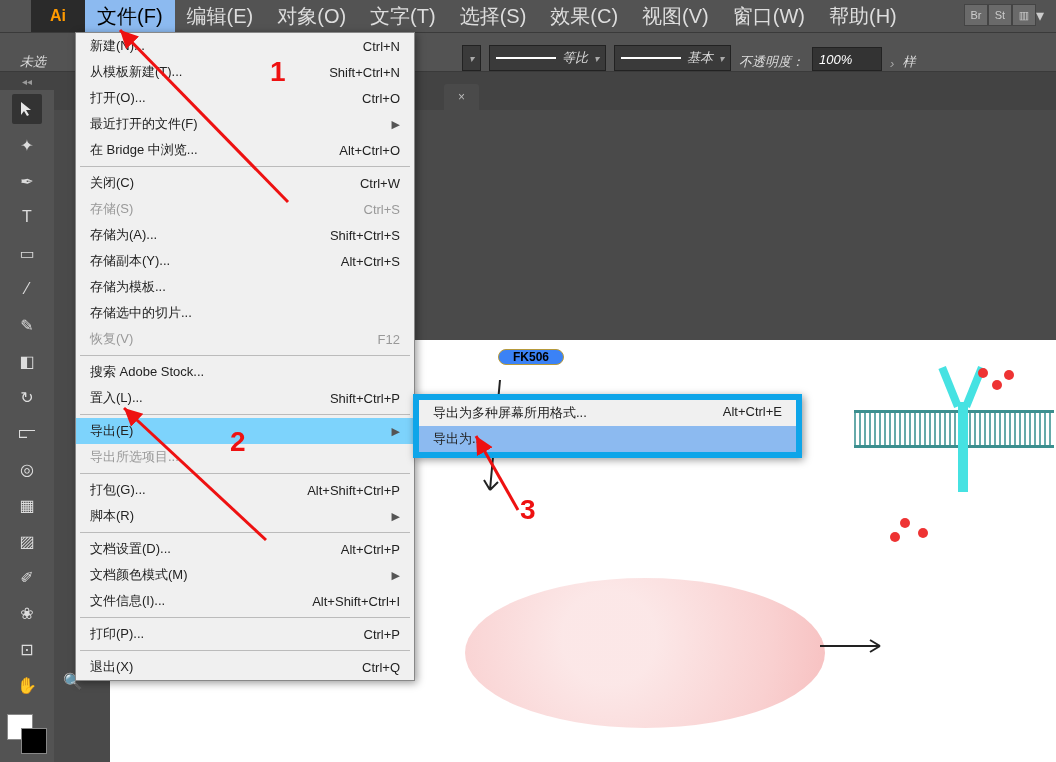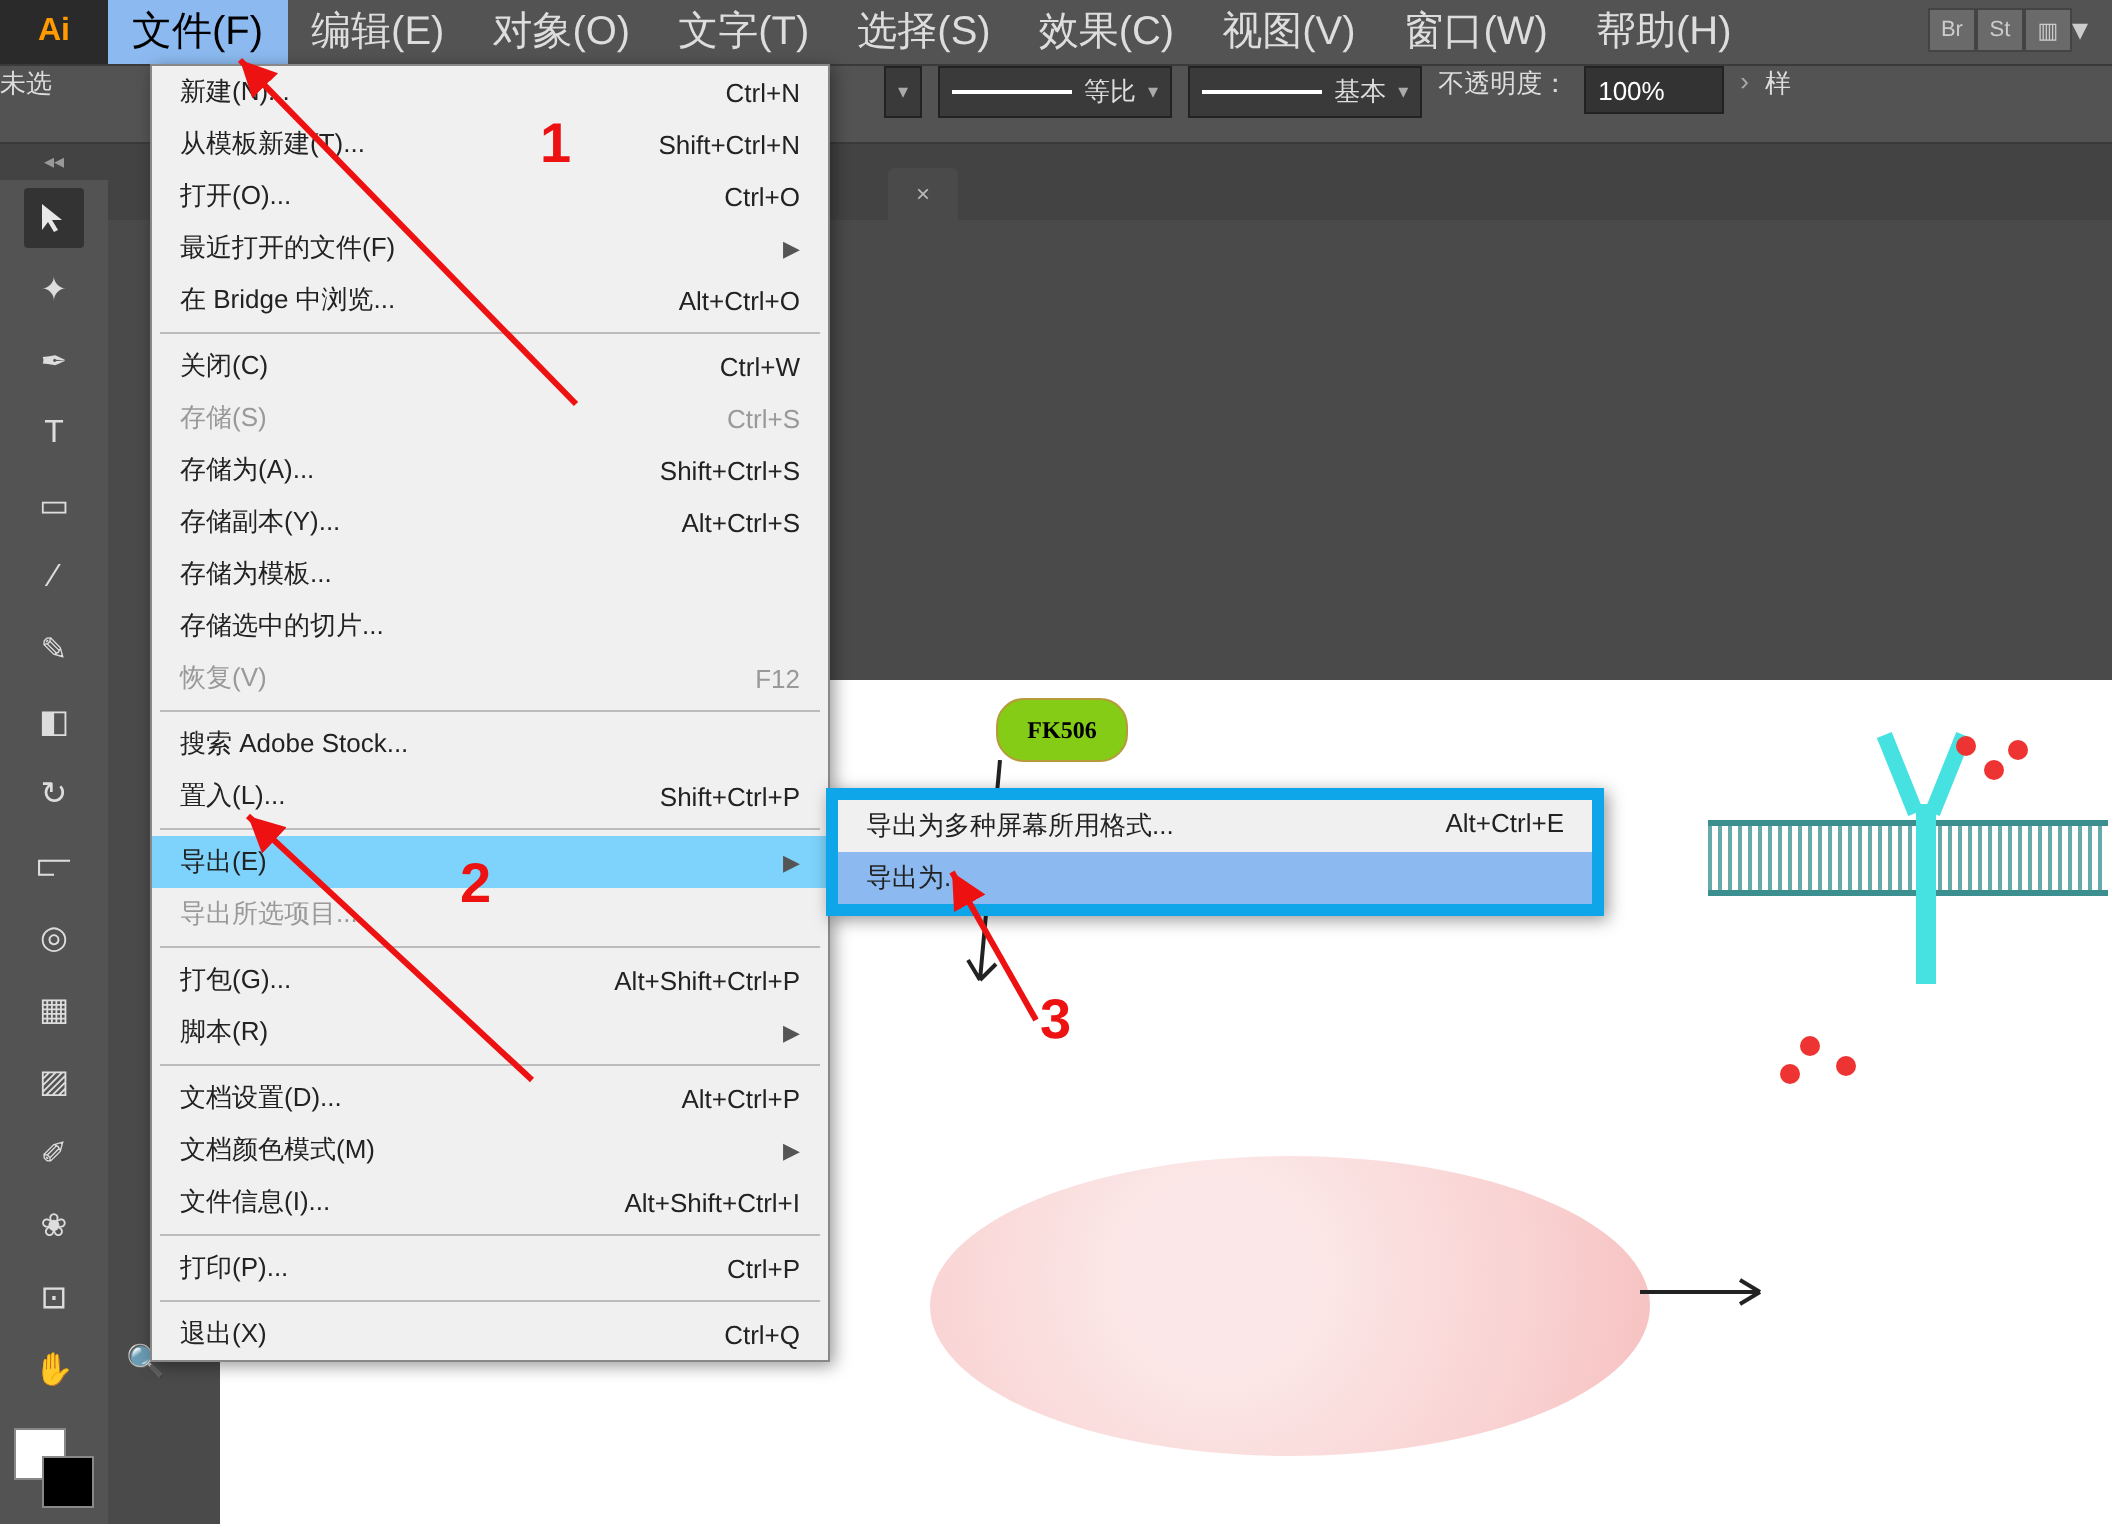--- a/index.html
+++ b/index.html
@@ -1,28 +1,28 @@
 <!DOCTYPE html>
 <html><head>
 <meta charset="utf-8">
 <style>
 * { margin: 0; padding: 0; box-sizing: border-box; font-family: "Microsoft YaHei", Arial, sans-serif; }
 body { width: 1056px; height: 762px; background: #4a4a4a; overflow: hidden; position: relative; }
 
 
-.app-bar { height: 32px; background: #535353; display: flex; align-items: center; }
+.app-bar { height: 32px; background: #535353; display: flex; align-items: center; padding-left: 31px; }
 .app-icon { width: 54px; height: 32px; background: #2a2a2a; display: flex; align-items: center; justify-content: center; color: #ff9a00; font-weight: bold; }
 .menu-bar { display: flex; height: 32px; }
 .menu-bar .mi { padding: 0 12px; color: #ddd; font-size: 20px; line-height: 32px; cursor: pointer; }
 .menu-bar .mi.active { background: #8cbaf0; color: #000; }
 .top-right { position: absolute; right: 12px; top: 4px; display: flex; align-items: center; }
 .top-right .sq { width: 24px; height: 22px; background: #6a6a6a; border: 1px solid #444; font-size: 11px; color: #ccc; display: flex; align-items: center; justify-content: center; }
 
 
-.ctrl-bar { height: 40px; background: #535353; border-top: 1px solid #3a3a3a; border-bottom: 1px solid #3a3a3a; display: flex; align-items: flex-start; gap: 8px; color: #ddd; font-size: 13px; }
+.ctrl-bar { height: 40px; background: #535353; border-top: 1px solid #3a3a3a; border-bottom: 1px solid #3a3a3a; display: flex; align-items: flex-end; padding-left: 20px; gap: 8px; color: #ddd; font-size: 13px; font-style: italic; }
 .ctrl-bar .dd { background: #3a3a3a; border: 1px solid #222; height: 26px; display: flex; align-items: center; padding: 0 6px; gap: 6px; }
 .ctrl-bar .dd .line { width: 60px; border-top: 2px solid #fff; }
 .ctrl-bar .dd .arr { font-size: 10px; color: #aaa; }
 .ctrl-bar .opacity-box { background: #333; border: 1px solid #222; width: 70px; height: 24px; color: #fff; padding: 0 6px; display:flex;align-items:center; }
 
 
 .dropdown { position: absolute; left: 75px; top: 32px; width: 340px; background: #f0f0f0; border: 1px solid #888; box-shadow: 2px 2px 8px rgba(0,0,0,.4); z-index: 100; }
 .dropdown .row { display: flex; justify-content: space-between; align-items: center; padding: 4px 14px; font-size: 13px; color: #222; cursor: pointer; position: relative; }
 .dropdown .row.disabled { color: #999; }
 .dropdown .row.hl { background: #7dd3fc; }
@@ -44,21 +44,21 @@
 .toolbar .swatch .bg { position: absolute; width: 26px; height: 26px; background: #000; border: 1px solid #888; right:0; bottom:0; }
 
 
 .tabstrip { position: absolute; left: 54px; top: 72px; right: 0; height: 38px; background: #434343; display: flex; align-items:flex-end; padding-left: 30px; }
 .tabstrip .tab { height: 26px; background: #4a4a4a; color: #ddd; font-size: 13px; padding: 0 14px; display: flex; align-items: center; gap: 8px; border-top-left-radius:3px; border-top-right-radius:3px;}
 .tabstrip .tab .x { color:#bbb; font-size:12px; }
 
 
 .canvas { position: absolute; left: 110px; top: 110px; right: 0; bottom: 0; background: #fff; }
 .oval { position: absolute; left: 465px; top: 578px; width: 360px; height: 150px; border-radius: 50%; background: radial-gradient(circle at 40% 40%, #fbe3e3 20%, #f8c8c8 70%, #f5b3b3 100%); opacity:.85; }
-.fk-badge { position: absolute; left: 498px; top: 349px; width: 66px; height: 32px; background: #84cc16; border: 1px solid #b79a3b; border-radius: 14px; display:flex;align-items:center;justify-content:center; font-size:12px; font-weight:bold;font-family:Liberation Serif, serif; }
+.fk-badge { position: absolute; left: 498px; top: 349px; width: 66px; height: 16px; background: #3b82f6; border: 1px solid #b79a3b; border-radius: 14px; display:flex;align-items:center;justify-content:center; font-size:12px; font-weight:bold; }
 .membrane { position:absolute; left:854px; top:410px; width:200px; height:38px; background: repeating-linear-gradient(90deg,#6aa 0 2px,transparent 2px 5px); border-top:3px solid #3c8f8f; border-bottom:3px solid #3c8f8f; }
 .receptor { position:absolute; left:940px; top:362px; width:44px; height:130px; }
 .receptor .stem { position:absolute; left:18px; top:40px; width:10px; height:90px; background:#46e2e2; }
 .receptor .arm1 { position:absolute; left:6px; top:4px; width:8px; height:42px; background:#46e2e2; transform:rotate(-22deg); }
 .receptor .arm2 { position:absolute; right:6px; top:4px; width:8px; height:42px; background:#46e2e2; transform:rotate(22deg); }
 .dots-r span { position:absolute; width:10px;height:10px;border-radius:50%;background:#e33; }
 .arrow-svg { position:absolute; }
 
 
 .anno { position: absolute; color: #e11; font-weight: bold; font-size: 28px; z-index: 200; font-family: Arial; }

